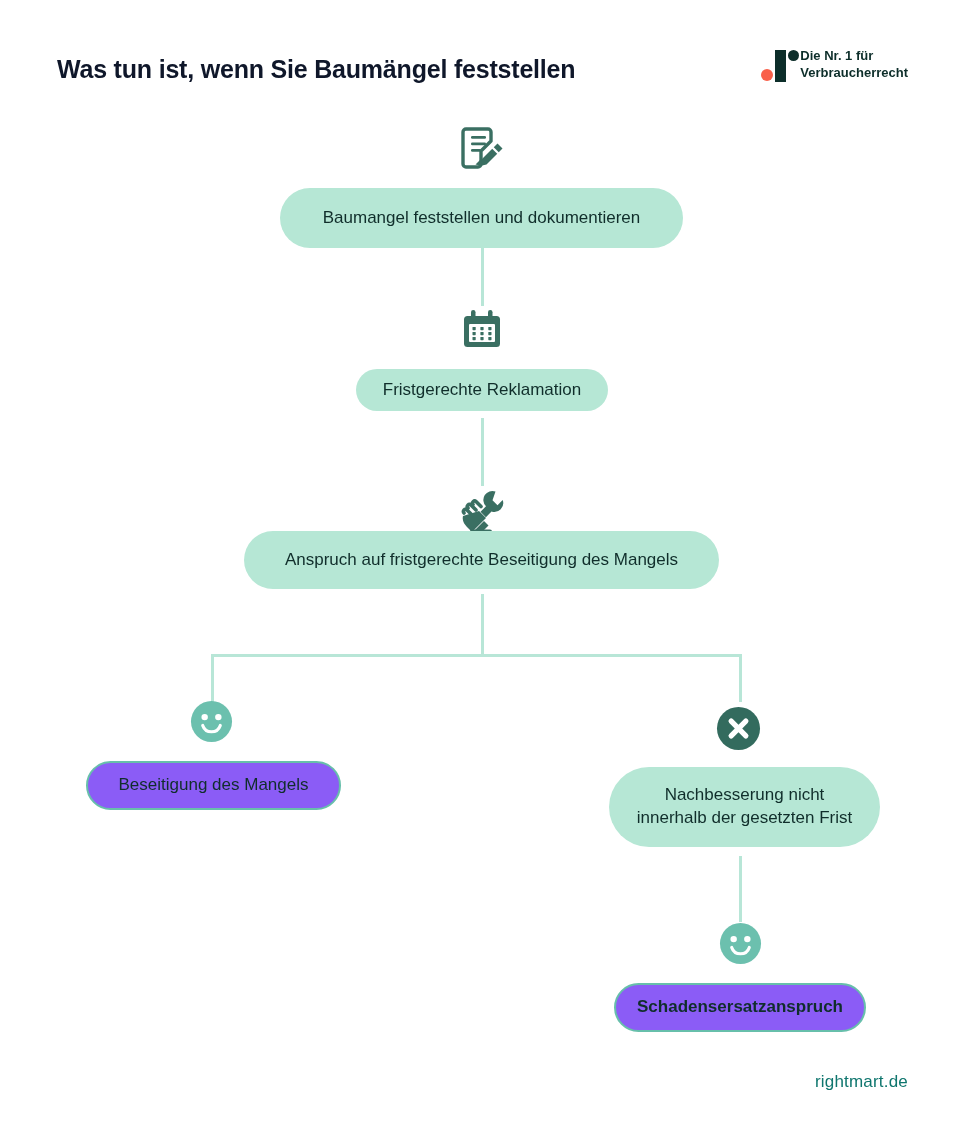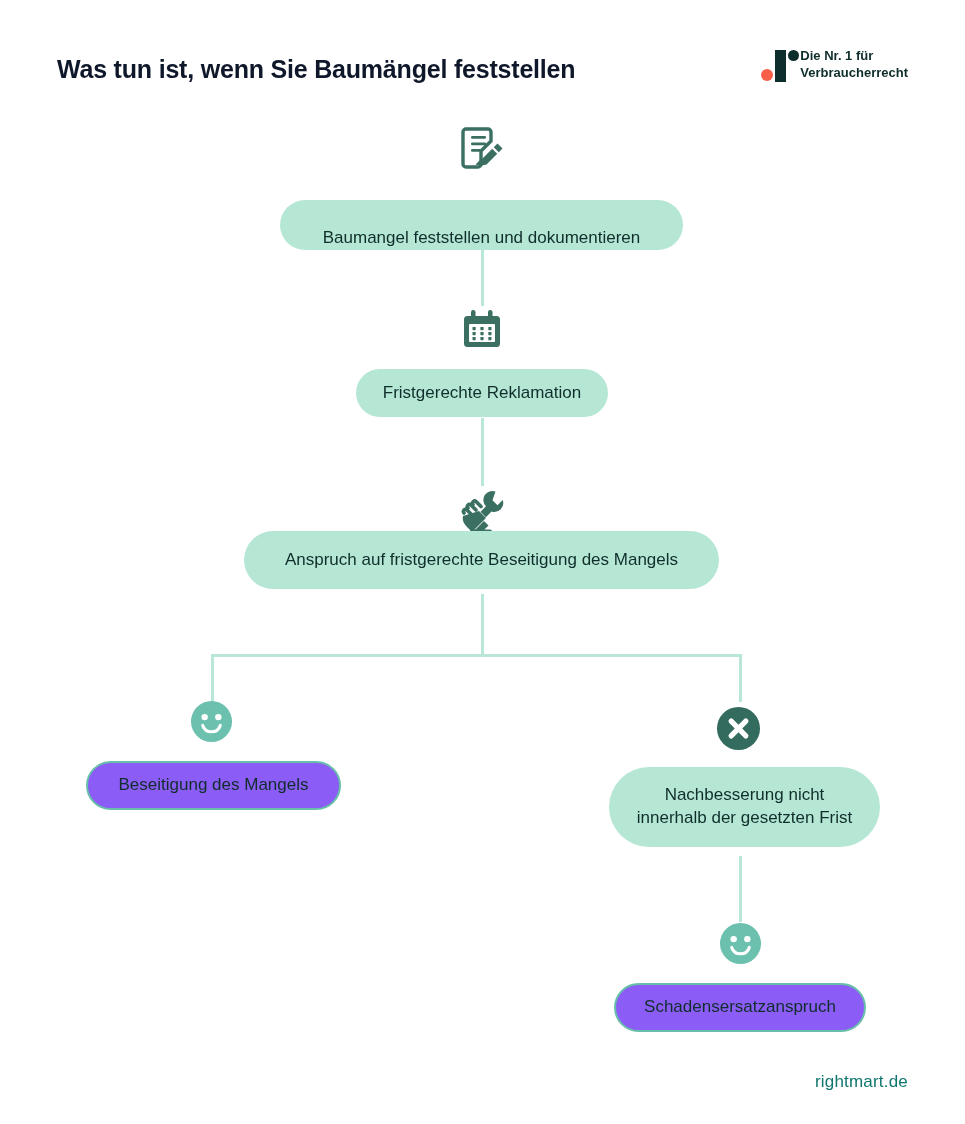--- a/index.html
+++ b/index.html
@@ -106,21 +106,21 @@
     <svg width="48" height="48" viewBox="0 0 48 48">
       <path d="M8 5 h22 a3 3 0 0 1 3 3 v9 l-10 10 v13 a3 3 0 0 1 -3 3 h-12 a3 3 0 0 1 -3 -3 v-32 a3 3 0 0 1 3 -3 z" fill="none" stroke="#3a6f62" stroke-width="3.4" stroke-linejoin="round"></path>
       <rect x="13" y="12" width="15" height="2.8" rx="1.3" fill="#3a6f62"></rect>
       <rect x="13" y="18.5" width="15" height="2.8" rx="1.3" fill="#3a6f62"></rect>
       <rect x="13" y="25" width="10" height="2.8" rx="1.3" fill="#3a6f62"></rect>
       <path d="M39.5 19.5 l5 5 l-16 16 l-6.5 1.5 l1.5 -6.5 z" fill="#3a6f62"></path>
       <path d="M22.5 35.5 l1.5 6.5 l-6.5 -1.5 z" fill="#3a6f62"></path>
       <path d="M35 24 l5 5" stroke="#ffffff" stroke-width="2.2" stroke-linecap="round"></path>
     </svg>
   </div>
-  <div class="pill" style="left:280px;top:200px;width:403px;height:50px;align-items:flex-end;">
+  <div class="pill" style="left:280px;top:188px;width:403px;height:60px;">
     <span>Baumangel feststellen und dokumentieren</span>
   </div>
 
   <div class="icon" style="left:458px;top:306px;">
     <svg width="48" height="48" viewBox="0 0 48 48">
       <rect x="6" y="10" width="36" height="31" rx="3.5" fill="#3a6f62"></rect>
       <rect x="11" y="18" width="26" height="18" rx="1" fill="#ffffff"></rect>
       <rect x="13" y="4" width="4.5" height="10" rx="2.2" fill="#3a6f62"></rect>
       <rect x="30" y="4" width="4.5" height="10" rx="2.2" fill="#3a6f62"></rect>
       <g fill="#3a6f62">
@@ -129,21 +129,21 @@
         <rect x="30.3" y="21" width="3.2" height="3.2" rx="0.6"></rect>
         <rect x="14.5" y="26" width="3.2" height="3.2" rx="0.6"></rect>
         <rect x="22.4" y="26" width="3.2" height="3.2" rx="0.6"></rect>
         <rect x="30.3" y="26" width="3.2" height="3.2" rx="0.6"></rect>
         <rect x="14.5" y="31" width="3.2" height="3.2" rx="0.6"></rect>
         <rect x="22.4" y="31" width="3.2" height="3.2" rx="0.6"></rect>
         <rect x="30.3" y="31" width="3.2" height="3.2" rx="0.6"></rect>
       </g>
     </svg>
   </div>
-  <div class="pill" style="left:356px;top:369px;width:252px;height:48px;">
+  <div class="pill" style="left:356px;top:369px;width:252px;height:42px;">
     <span>Fristgerechte Reklamation</span>
   </div>
 
   <div class="icon" style="left:456px;top:487px;">
     <svg width="50" height="48" viewBox="0 0 50 48">
       <path d="M43.5 4.5 a9 9 0 0 0 -9.5 14.8 l-5.5 5.5 l5.4 5.4 l5.6 -5.6 a9 9 0 0 0 11.2 -11.6 l-5.2 5.2 l-5 -5 z" fill="#3a6f62" transform="translate(-4,0)"></path>
       <path d="M8 26 c-2 -2 1 -5 3 -3 l4 4 M12 21 c-2 -2 1 -5 3 -3 l5 5 M17 17.5 c-1.8 -1.8 1.2 -4.8 3 -3 l5 5" stroke="#3a6f62" stroke-width="3.6" stroke-linecap="round" fill="none"></path>
       <path d="M7 29 c-1 4 1 8 4 11 l5 5 l14 -14 l-7 -7 z" fill="#3a6f62"></path>
       <path d="M18 44 l10 -10 l4.5 4.5 l-8 8 z" fill="#3a6f62"></path>
       <rect x="14" y="42.5" width="22" height="5" rx="2" fill="#3a6f62"></rect>
@@ -179,19 +179,19 @@
   </div>
 
   <div class="icon" style="left:719px;top:922px;">
     <svg width="43" height="43" viewBox="0 0 44 44">
       <circle cx="22" cy="22" r="21" fill="#6cc0ae"></circle>
       <circle cx="15" cy="17.5" r="3.3" fill="#ffffff"></circle>
       <circle cx="29" cy="17.5" r="3.3" fill="#ffffff"></circle>
       <path d="M13 26 a9.5 9.5 0 0 0 18 0" fill="none" stroke="#ffffff" stroke-width="3.2" stroke-linecap="round"></path>
     </svg>
   </div>
-  <div class="pill outlined" style="left:614px;top:983px;width:252px;height:49px;">
+  <div class="pill outlined" style="left:614px;top:983px;width:252px;height:49px;font-weight:bold;">
     <span>Schadensersatzanspruch</span>
   </div>
 
   <div class="footer">rightmart.de</div>
 
 </div>
 
 </body></html>

